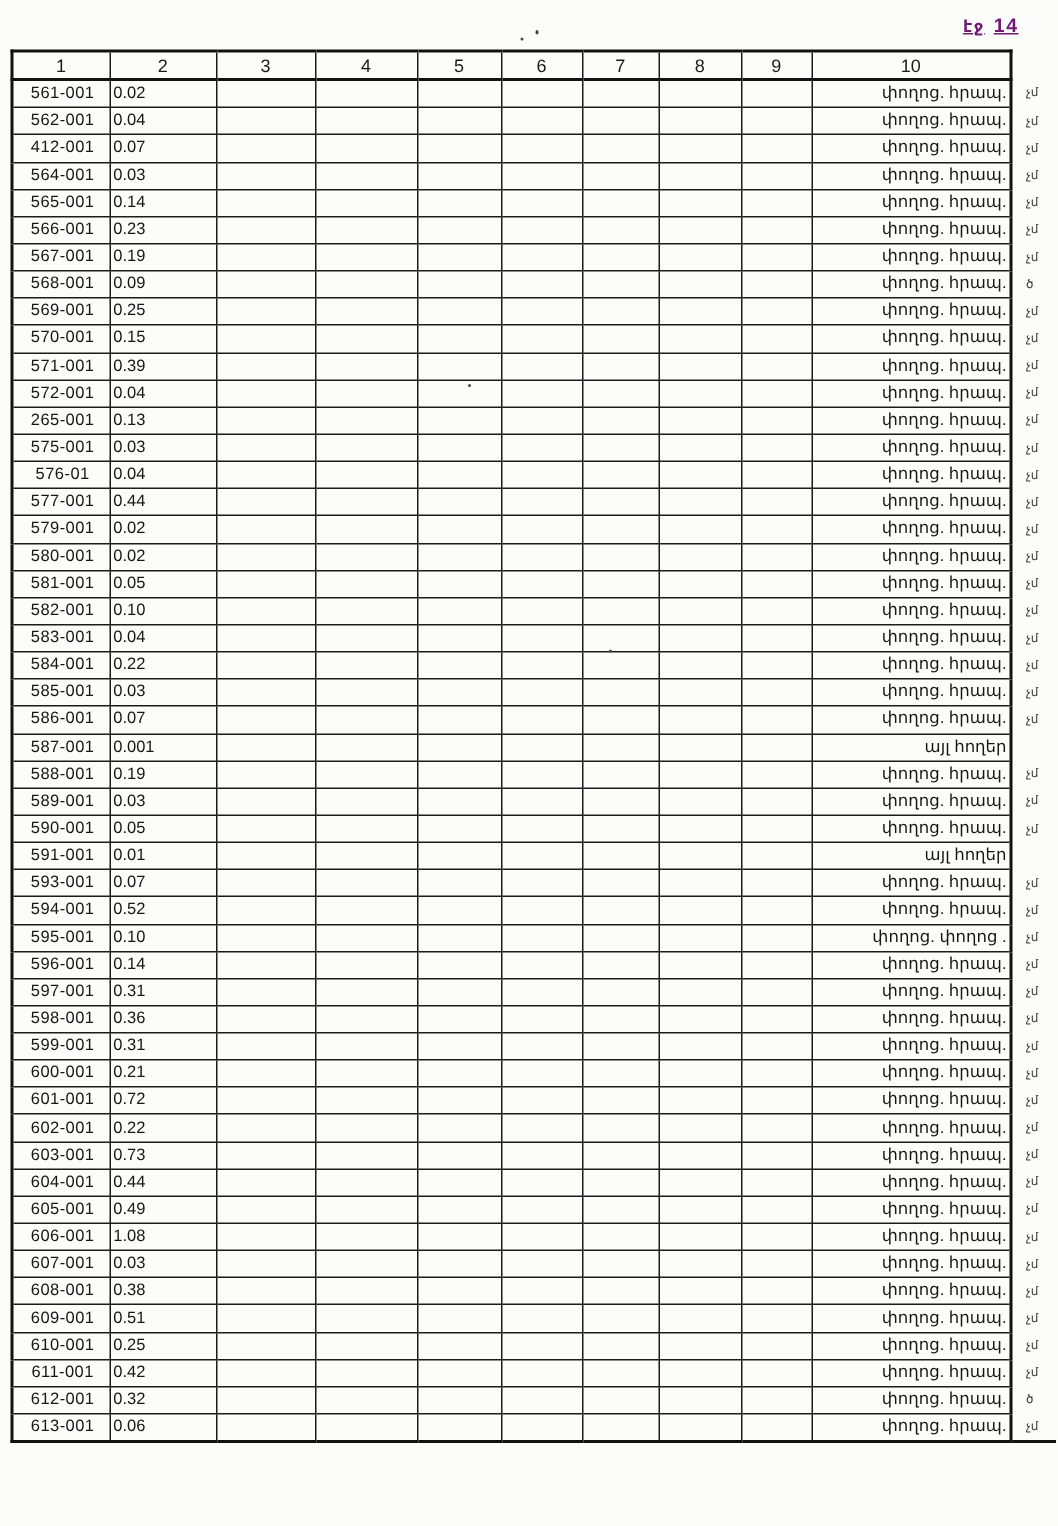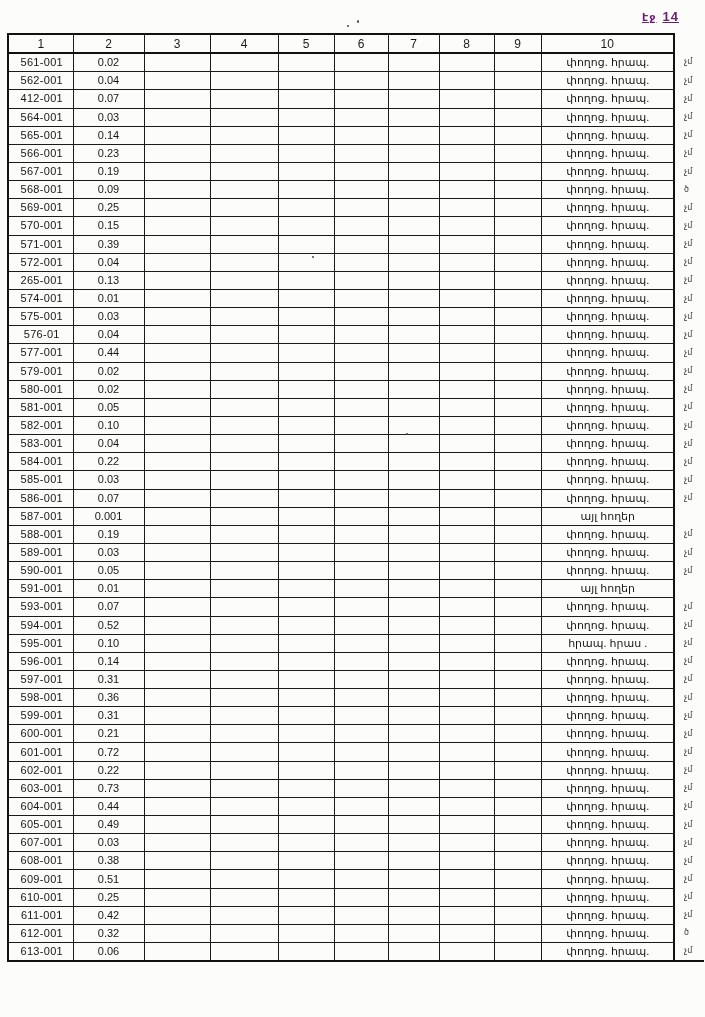--- a/index.html
+++ b/index.html
@@ -26,22 +26,22 @@
     background:transparent;
   }
   thead th{
     border-top:2.5px solid #111;border-bottom:2px solid #111;
     font-weight:normal;font-size:12px;text-align:center;color:#1a1a1a;
   }
   th:first-child,td:first-child{border-left:2px solid #111;}
   td.c-use,th.h-last{border-right:2px solid #111;}
   tbody tr:last-child td{border-bottom:2px solid #111;margin-top:44px;}
   td.c-code{text-align:center;padding-left:4px;letter-spacing:.3px;}
-  td.c-val{text-align:center;}
-  td.c-use{text-align:center;padding-left:3px;}
+  td.c-val{text-align:left;}
+  td.c-use{text-align:right;padding-left:3px;}
   td.c-margin,th.c-margin{
     border:none;background:transparent;
     font-size:8px;color:#3a3a3a;padding-left:9px;text-align:left;
   }
   
   .dot{position:absolute;background:#444;border-radius:50%;}
   .d1{left:347px;top:25px;width:2px;height:2px;}
   .d2{left:357px;top:20px;width:2px;height:3px;}
   .d3{left:312px;top:256px;width:2px;height:2px;}
   .d4{left:406px;top:433px;width:2px;height:2px;}
@@ -258,33 +258,20 @@
     <td class="c-empty"></td>
     <td class="c-empty"></td>
     <td class="c-empty"></td>
     <td class="c-empty"></td>
     <td class="c-empty"></td>
     <td class="c-empty"></td>
     <td class="c-use">փողոց. հրապ.</td>
     <td class="c-margin">չմ</td>
   </tr>
 
-  <tr>
-    <td class="c-code">574-001</td>
-    <td class="c-val">0.01</td>
-    <td class="c-empty"></td>
-    <td class="c-empty"></td>
-    <td class="c-empty"></td>
-    <td class="c-empty"></td>
-    <td class="c-empty"></td>
-    <td class="c-empty"></td>
-    <td class="c-empty"></td>
-    <td class="c-use">փողոց. հրապ.</td>
-    <td class="c-margin">չմ</td>
-  </tr>
 
   <tr>
     <td class="c-code">575-001</td>
     <td class="c-val">0.03</td>
     <td class="c-empty"></td>
     <td class="c-empty"></td>
     <td class="c-empty"></td>
     <td class="c-empty"></td>
     <td class="c-empty"></td>
     <td class="c-empty"></td>
@@ -536,21 +523,21 @@
   <tr>
     <td class="c-code">595-001</td>
     <td class="c-val">0.10</td>
     <td class="c-empty"></td>
     <td class="c-empty"></td>
     <td class="c-empty"></td>
     <td class="c-empty"></td>
     <td class="c-empty"></td>
     <td class="c-empty"></td>
     <td class="c-empty"></td>
-    <td class="c-use">հրապ. հրաս .</td>
+    <td class="c-use">փողոց. փողոց .</td>
     <td class="c-margin">չմ</td>
   </tr>
 
   <tr>
     <td class="c-code">596-001</td>
     <td class="c-val">0.14</td>
     <td class="c-empty"></td>
     <td class="c-empty"></td>
     <td class="c-empty"></td>
     <td class="c-empty"></td>
@@ -680,20 +667,33 @@
     <td class="c-empty"></td>
     <td class="c-empty"></td>
     <td class="c-empty"></td>
     <td class="c-empty"></td>
     <td class="c-empty"></td>
     <td class="c-empty"></td>
     <td class="c-use">փողոց. հրապ.</td>
     <td class="c-margin">չմ</td>
   </tr>
 
+  <tr>
+    <td class="c-code">606-001</td>
+    <td class="c-val">1.08</td>
+    <td class="c-empty"></td>
+    <td class="c-empty"></td>
+    <td class="c-empty"></td>
+    <td class="c-empty"></td>
+    <td class="c-empty"></td>
+    <td class="c-empty"></td>
+    <td class="c-empty"></td>
+    <td class="c-use">փողոց. հրապ.</td>
+    <td class="c-margin">չմ</td>
+  </tr>
 
   <tr>
     <td class="c-code">607-001</td>
     <td class="c-val">0.03</td>
     <td class="c-empty"></td>
     <td class="c-empty"></td>
     <td class="c-empty"></td>
     <td class="c-empty"></td>
     <td class="c-empty"></td>
     <td class="c-empty"></td>

